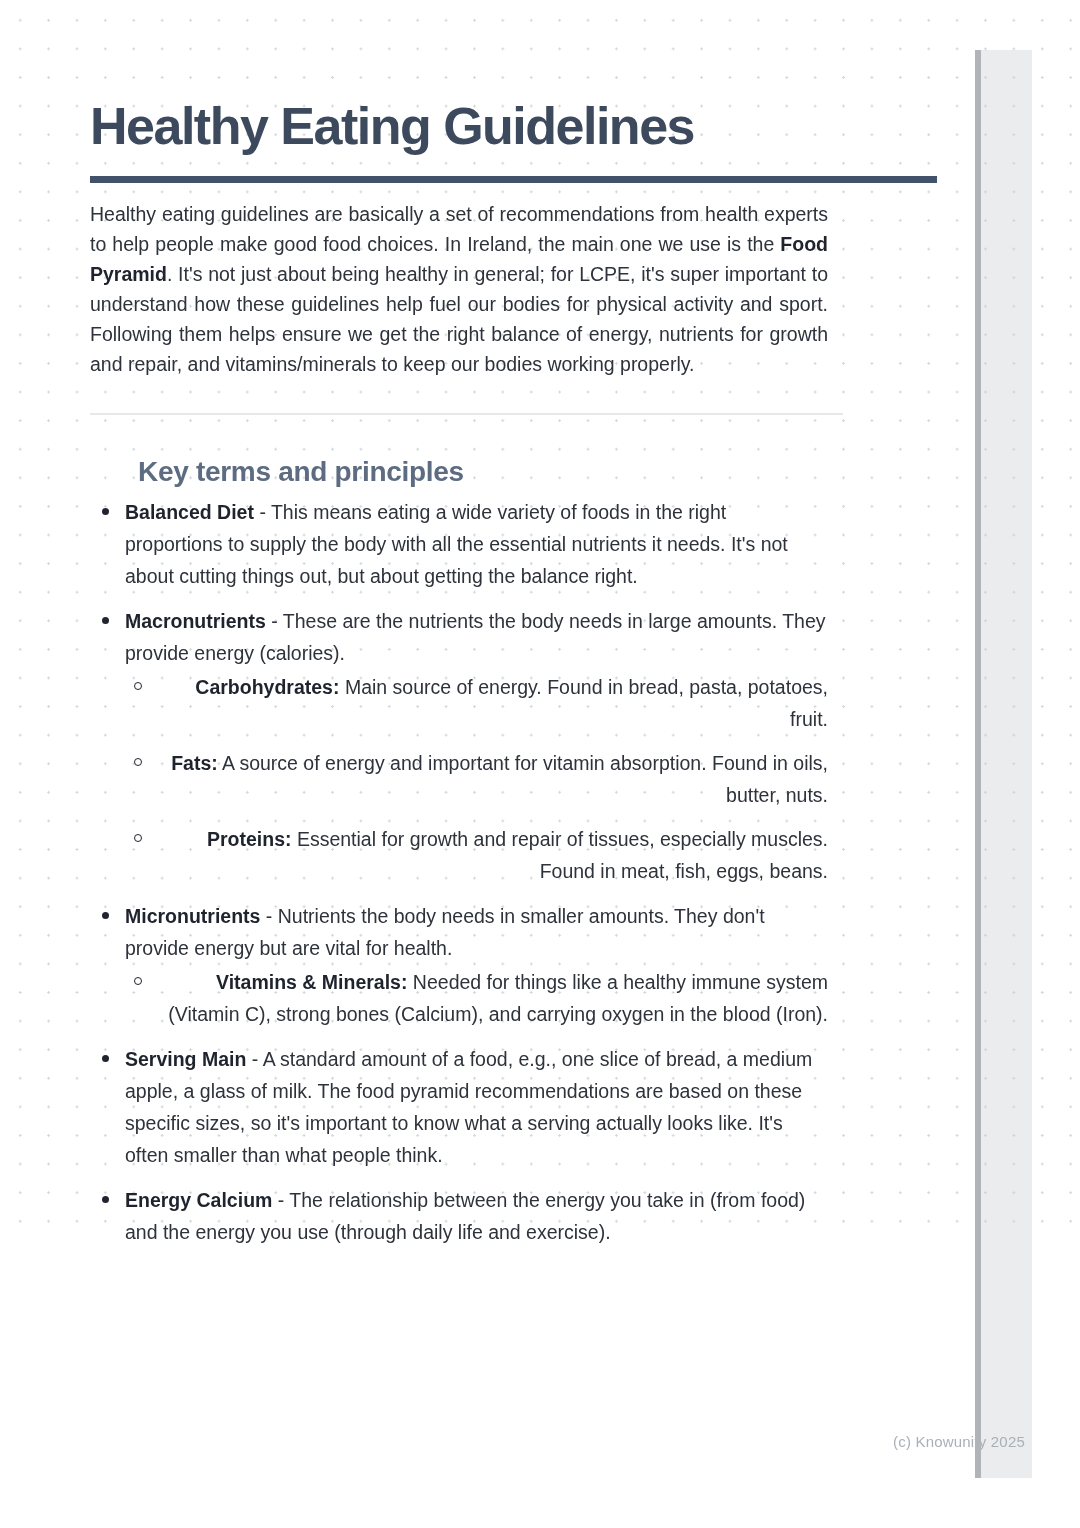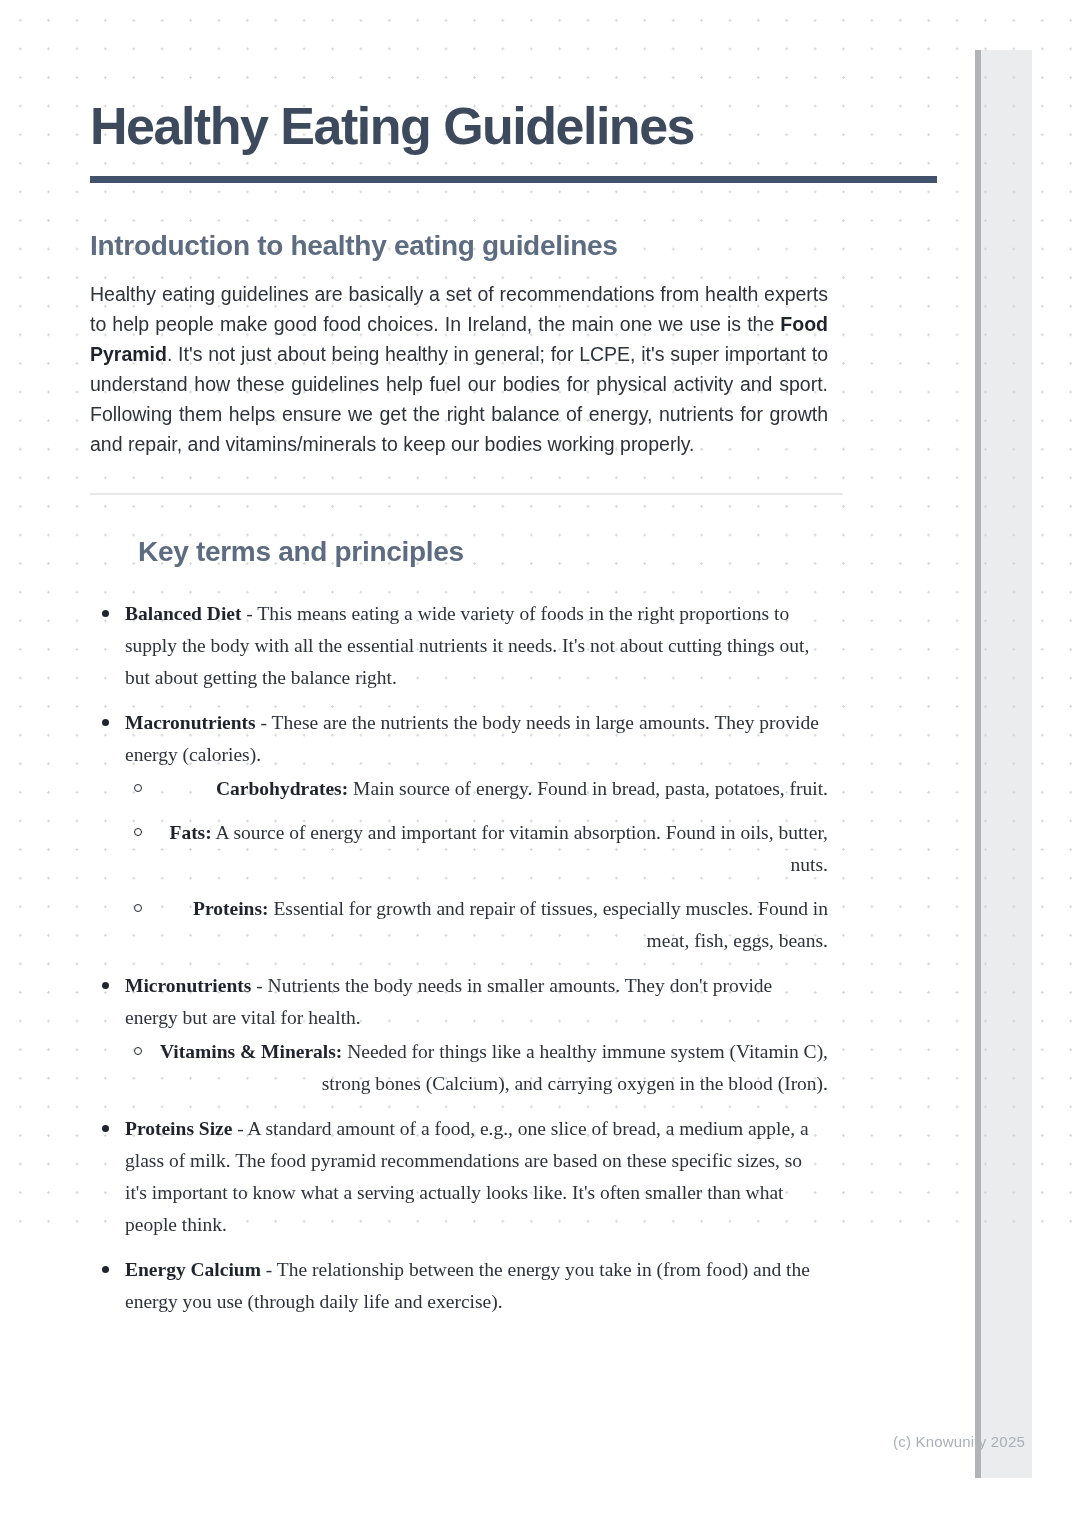--- a/index.html
+++ b/index.html
@@ -54,21 +54,21 @@
     color: #2d323b;
   }
   .para b, .list b { font-weight: 700; color: #1e232d; }
   .light-divider {
     margin-top: 34px;
     width: 753px;
     height: 2px;
     background: #e7e8ea;
   }
   ul.list, ul.sublist { list-style: none; margin: 0; padding: 0; }
-  ul.list { margin-top: 29px; font-family: Liberation Serif, serif; }
+  ul.list { margin-top: 7px; }
   ul.sublist { margin-top: 0; }
   .list li {
     position: relative;
     font-size: 19.5px;
     line-height: 32px;
     color: #2d323b;
   }
   li.li1 { padding-left: 35px; margin-bottom: 13px; }
   li.li1 > .li-body::before {
     content: "";
@@ -116,21 +116,20 @@
 </head>
 <body>
 
 <div class="page">
 
   <div class="content">
 
     <h1 class="title">Healthy Eating Guidelines</h1>
     <div class="title-rule"></div>
 
-    <h2 class="section-heading intro-heading">Introduction to healthy eating guidelines</h2>
 
     <p class="para"><span>Healthy eating guidelines are basically a set of recommendations from health experts to help people make good food choices. In Ireland, the main one we use is the </span><b>Food Pyramid</b><span>. It's not just about being healthy in general; for LCPE, it's super important to understand how these guidelines help fuel our bodies for physical activity and sport. Following them helps ensure we get the right balance of energy, nutrients for growth and repair, and vitamins/minerals to keep our bodies working properly.</span></p>
 
     <div class="light-divider"></div>
 
     <h2 class="section-heading key-heading">Key terms and principles</h2>
 
     <ul class="list">
 
       <li class="li1">
@@ -147,21 +146,21 @@
       </li>
 
       <li class="li1">
         <div class="li-body"><b>Micronutrients</b><span> - Nutrients the body needs in smaller amounts. They don't provide energy but are vital for health.</span></div>
         <ul class="sublist">
           <li class="li2"><b>Vitamins &amp; Minerals:</b><span> Needed for things like a healthy immune system (Vitamin C), strong bones (Calcium), and carrying oxygen in the blood (Iron).</span></li>
         </ul>
       </li>
 
       <li class="li1">
-        <div class="li-body"><b>Proteins Size</b><span> - A standard amount of a food, e.g., one slice of bread, a medium apple, a glass of milk. The food pyramid recommendations are based on these specific sizes, so it's important to know what a serving actually looks like. It's often smaller than what people think.</span></div>
+        <div class="li-body"><b>Serving Main</b><span> - A standard amount of a food, e.g., one slice of bread, a medium apple, a glass of milk. The food pyramid recommendations are based on these specific sizes, so it's important to know what a serving actually looks like. It's often smaller than what people think.</span></div>
       </li>
 
       <li class="li1">
         <div class="li-body"><b>Energy Calcium</b><span> - The relationship between the energy you take in (from food) and the energy you use (through daily life and exercise).</span></div>
       </li>
 
     </ul>
   </div>
 
   <div class="edge-track"></div>

